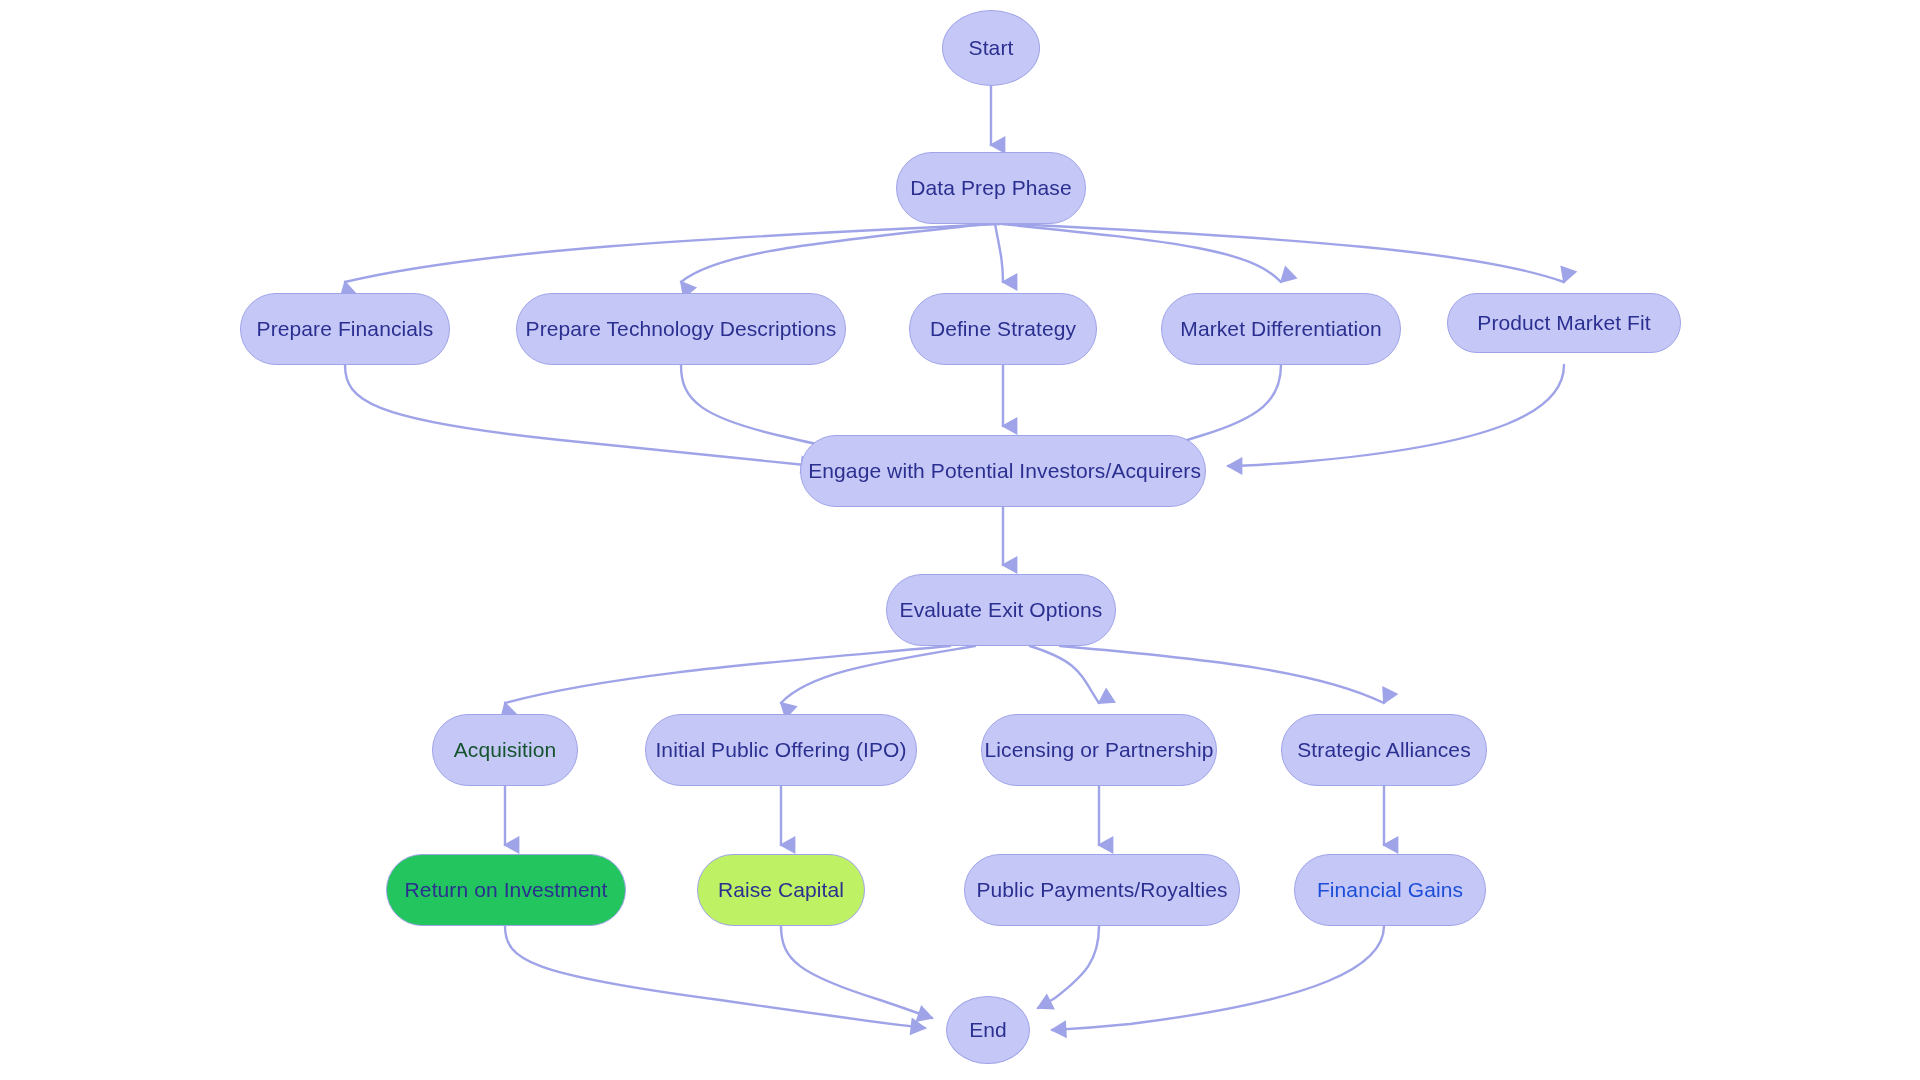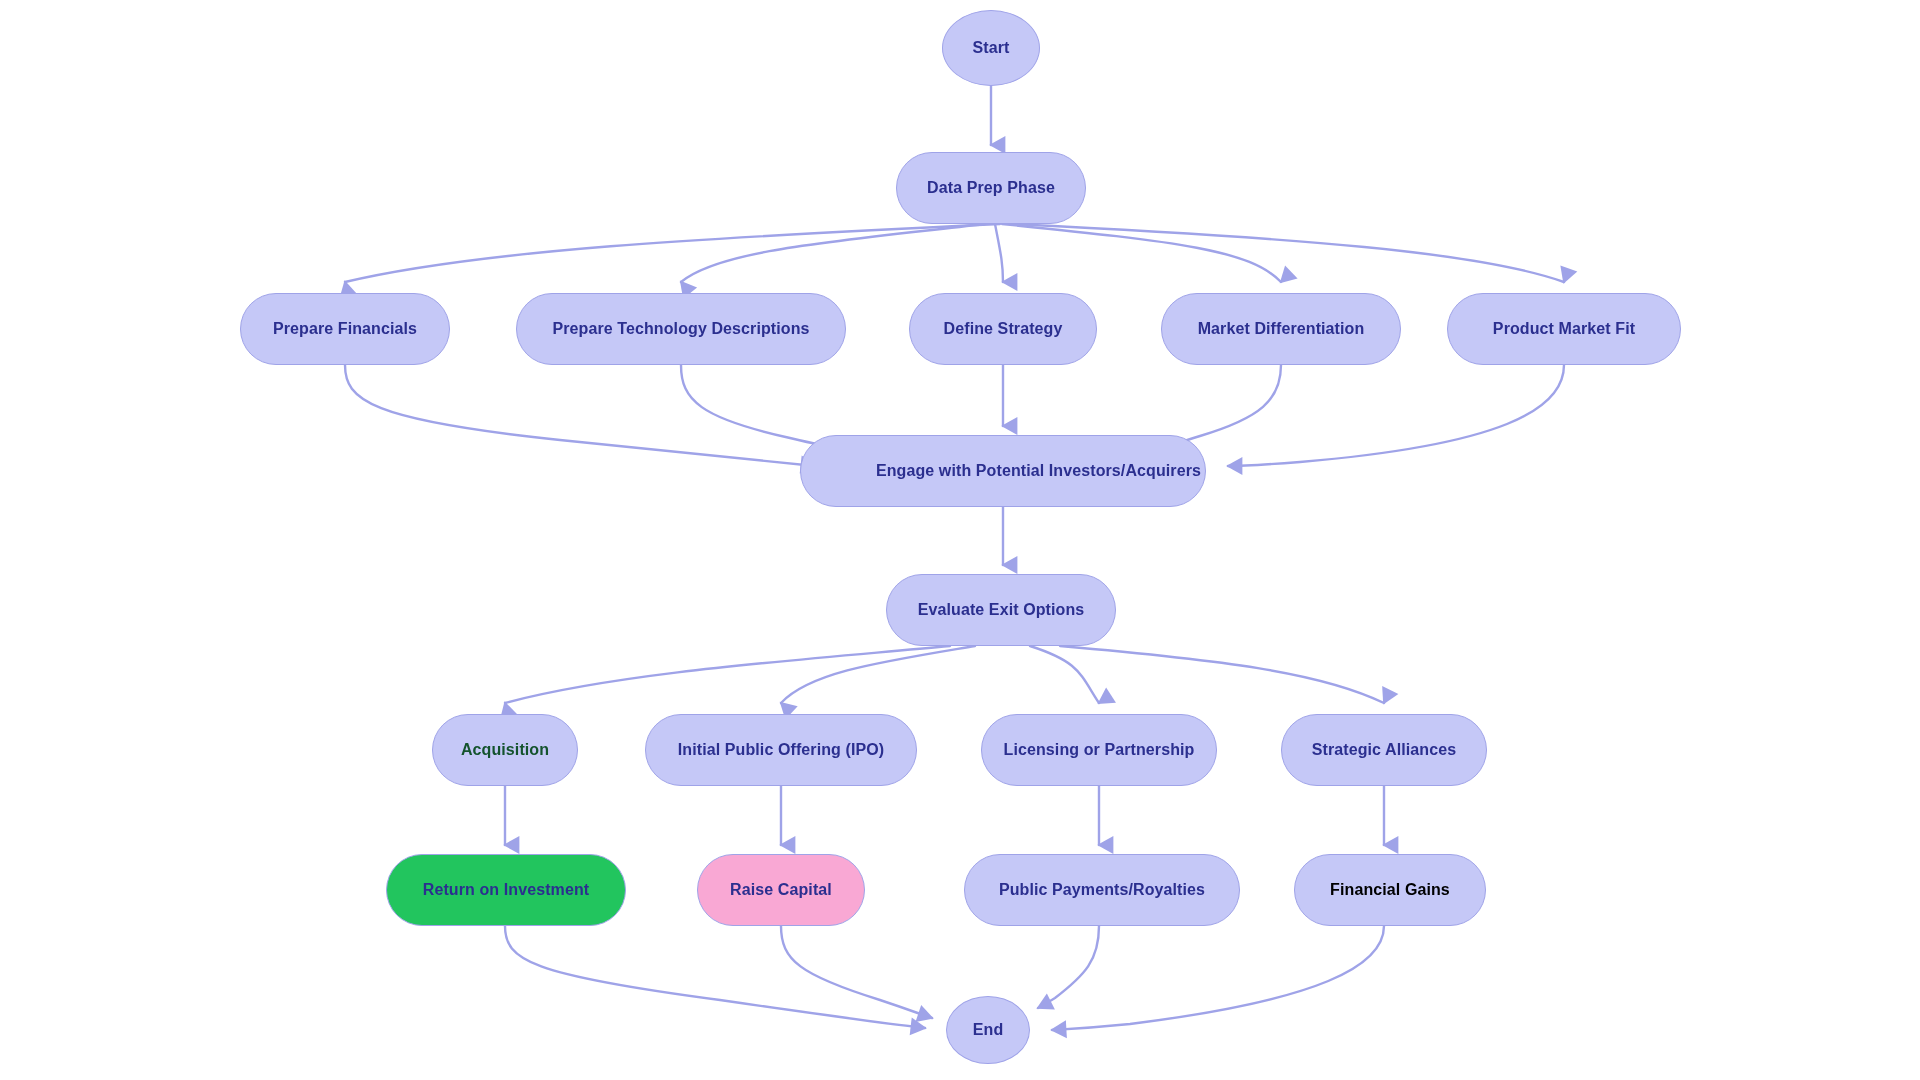--- a/index.html
+++ b/index.html
@@ -31,22 +31,22 @@
   .node {
     position: absolute;
     box-sizing: border-box;
     display: flex;
     align-items: center;
     justify-content: center;
     text-align: center;
     background: #c5c8f7;
     border: 1.6px solid #9fa3e8;
     color: #2b2f8f;
-    font-size: 16px;
-    font-weight: 700;
+    font-size: 21px;
+    font-weight: 400;
     letter-spacing: 0.1px;
     line-height: 1.1;
     white-space: nowrap;
     z-index: 3;
   }
   .node.terminal {
     border-radius: 50%;
   }
   .node.stage {
     border-radius: 38px;
@@ -110,21 +110,21 @@
       </div>
       <div class="node stage" style="left: 516px; top: 293px; width: 330px; height: 72px; background: rgb(197, 200, 247); border-color: rgb(159, 163, 232); color: rgb(43, 47, 143); text-align: center;">
         <span class="node-label">Prepare Technology Descriptions</span>
       </div>
       <div class="node stage" style="left: 909px; top: 293px; width: 188px; height: 72px; background: rgb(197, 200, 247); border-color: rgb(159, 163, 232); color: rgb(43, 47, 143);">
         <span class="node-label">Define Strategy</span>
       </div>
       <div class="node stage" style="left: 1161px; top: 293px; width: 240px; height: 72px; background: rgb(197, 200, 247); border-color: rgb(159, 163, 232); color: rgb(43, 47, 143);">
         <span class="node-label">Market Differentiation</span>
       </div>
-      <div class="node stage" style="left: 1447px; top: 293px; width: 234px; height: 72px; background: rgb(197, 200, 247); border-color: rgb(159, 163, 232); color: rgb(43, 47, 143);">
+      <div class="node stage" style="left: 1447px; top: 293px; width: 234px; height: 60px; background: rgb(197, 200, 247); border-color: rgb(159, 163, 232); color: rgb(43, 47, 143);">
         <span class="node-label">Product Market Fit</span>
       </div>
       <div class="node stage" style="left: 800px; top: 435px; width: 406px; height: 72px; background: rgb(197, 200, 247); border-color: rgb(159, 163, 232); color: rgb(43, 47, 143); justify-content: flex-end;">
         <span class="node-label">Engage with Potential Investors/Acquirers</span>
       </div>
       <div class="node stage" style="left: 886px; top: 574px; width: 230px; height: 72px; background: rgb(197, 200, 247); border-color: rgb(159, 163, 232); color: rgb(43, 47, 143);">
         <span class="node-label">Evaluate Exit Options</span>
       </div>
       <div class="node stage" style="left: 432px; top: 714px; width: 146px; height: 72px; background: rgb(197, 200, 247); border-color: rgb(159, 163, 232); color: #14532d;">
         <span class="node-label">Acquisition</span>
@@ -134,27 +134,27 @@
       </div>
       <div class="node stage" style="left: 981px; top: 714px; width: 236px; height: 72px; background: rgb(197, 200, 247); border-color: rgb(159, 163, 232); color: rgb(43, 47, 143);">
         <span class="node-label">Licensing or Partnership</span>
       </div>
       <div class="node stage" style="left: 1281px; top: 714px; width: 206px; height: 72px; background: rgb(197, 200, 247); border-color: rgb(159, 163, 232); color: rgb(43, 47, 143);">
         <span class="node-label">Strategic Alliances</span>
       </div>
       <div class="node stage" style="left: 386px; top: 854px; width: 240px; height: 72px; background: #22c55e; border-color: rgb(159, 163, 232); color: rgb(43, 47, 143);">
         <span class="node-label">Return on Investment</span>
       </div>
-      <div class="node stage" style="left: 697px; top: 854px; width: 168px; height: 72px; background: #f9a8d4; border-color: rgb(159, 163, 232); color: rgb(43, 47, 143);">
+      <div class="node stage" style="left: 697px; top: 854px; width: 168px; height: 72px; background: #bef264; border-color: rgb(159, 163, 232); color: rgb(43, 47, 143);">
         <span class="node-label">Raise Capital</span>
       </div>
       <div class="node stage" style="left: 964px; top: 854px; width: 276px; height: 72px; background: rgb(197, 200, 247); border-color: rgb(159, 163, 232); color: rgb(43, 47, 143);">
         <span class="node-label">Public Payments/Royalties</span>
       </div>
-      <div class="node stage" style="left: 1294px; top: 854px; width: 192px; height: 72px; background: rgb(197, 200, 247); border-color: rgb(159, 163, 232); color: #000000;">
+      <div class="node stage" style="left: 1294px; top: 854px; width: 192px; height: 72px; background: rgb(197, 200, 247); border-color: rgb(159, 163, 232); color: #1d4ed8;">
         <span class="node-label">Financial Gains</span>
       </div>
       <div class="node terminal" style="left: 946px; top: 996px; width: 84px; height: 68px; background: rgb(197, 200, 247); border-color: rgb(159, 163, 232); color: rgb(43, 47, 143);">
         <span class="node-label">End</span>
       </div>
     </div>
 
 </div>
 
 </body></html>

